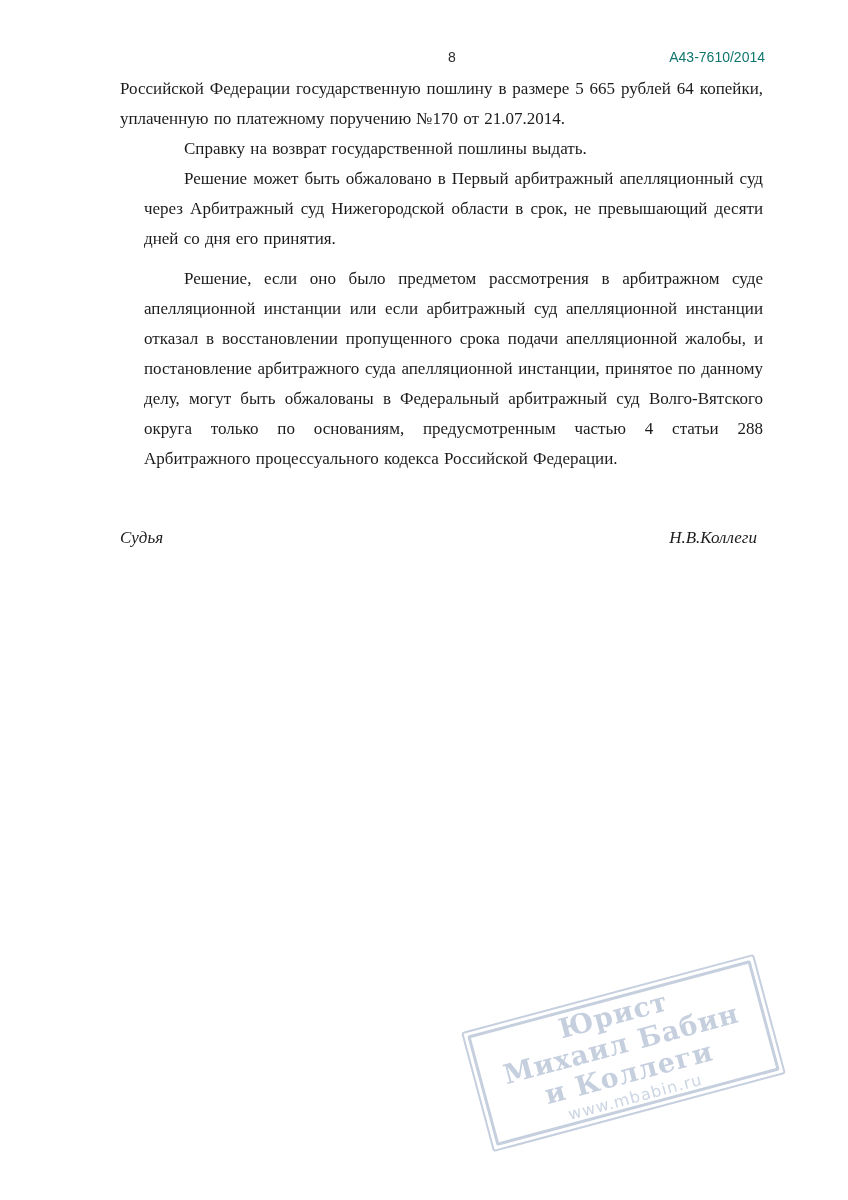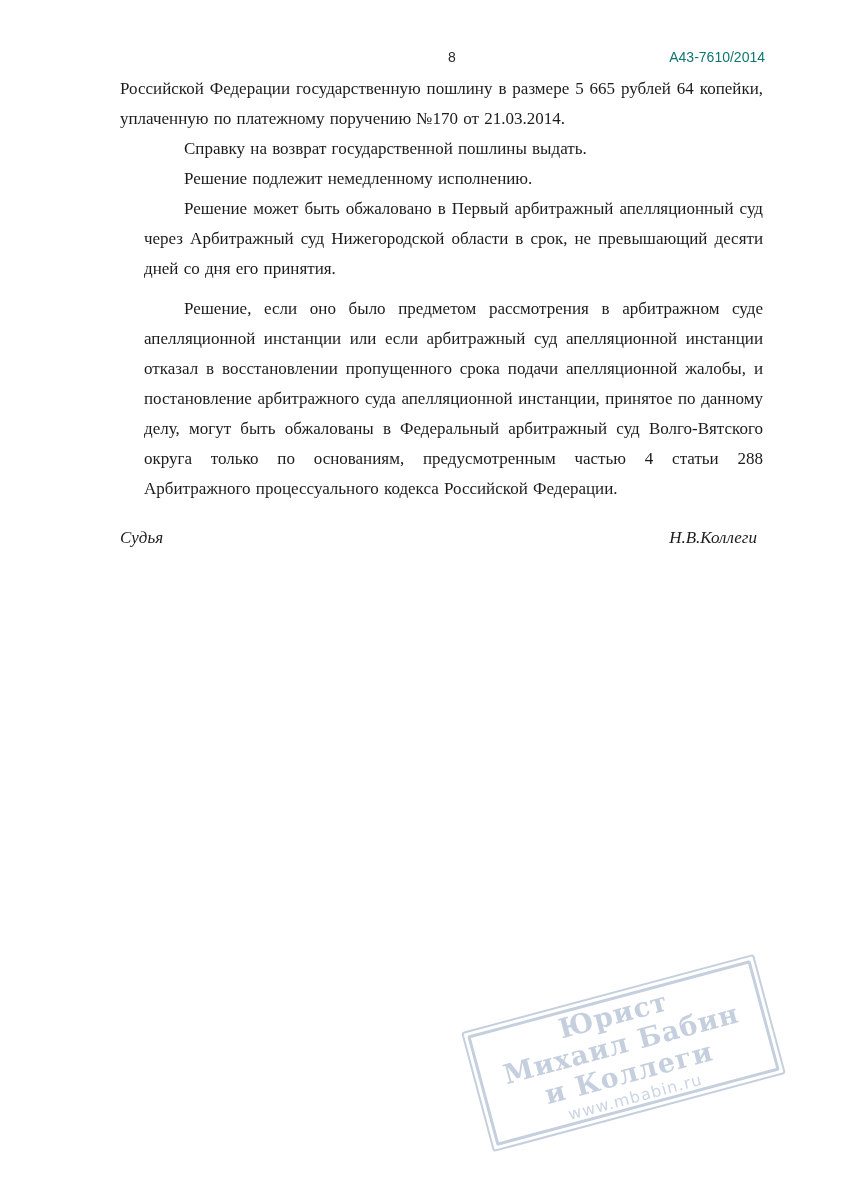--- a/index.html
+++ b/index.html
@@ -82,23 +82,22 @@
 </head>
 <body>
 
 <div class="page">
 
   <div class="page-number">8</div>
 
   <div class="case-number">А43-7610/2014</div>
 
   <div class="body-text">
-    <p>Российской Федерации государственную пошлину в размере 5 665 рублей 64 копейки, уплаченную по платежному поручению №170 от 21.03.2014.</p>
+    <p>Российской Федерации государственную пошлину в размере 5 665 рублей 64 копейки, уплаченную по платежному поручению №170 от 21.07.2014.</p>
     <p class="indent">Справку на возврат государственной пошлины выдать.</p>
-    <p class="indent">Решение подлежит немедленному исполнению.</p>
     <p class="indent">Решение может быть обжаловано в Первый арбитражный апелляционный суд через Арбитражный суд Нижегородской области в срок, не превышающий десяти дней со дня его принятия.</p>
     <p class="indent gap-before">Решение, если оно было предметом рассмотрения в арбитражном суде апелляционной инстанции или если арбитражный суд апелляционной инстанции отказал в восстановлении пропущенного срока подачи апелляционной жалобы, и постановление арбитражного суда апелляционной инстанции, принятое по данному делу, могут быть обжалованы в Федеральный арбитражный суд Волго-Вятского округа только по основаниям, предусмотренным частью 4 статьи 288 Арбитражного процессуального кодекса Российской Федерации.</p>
   </div>
 
   <div class="signature-row">
     <span class="signature-role">Судья</span>
     <span class="signature-name">Н.В.Коллеги</span>
   </div>
 
   <div class="stamp">

